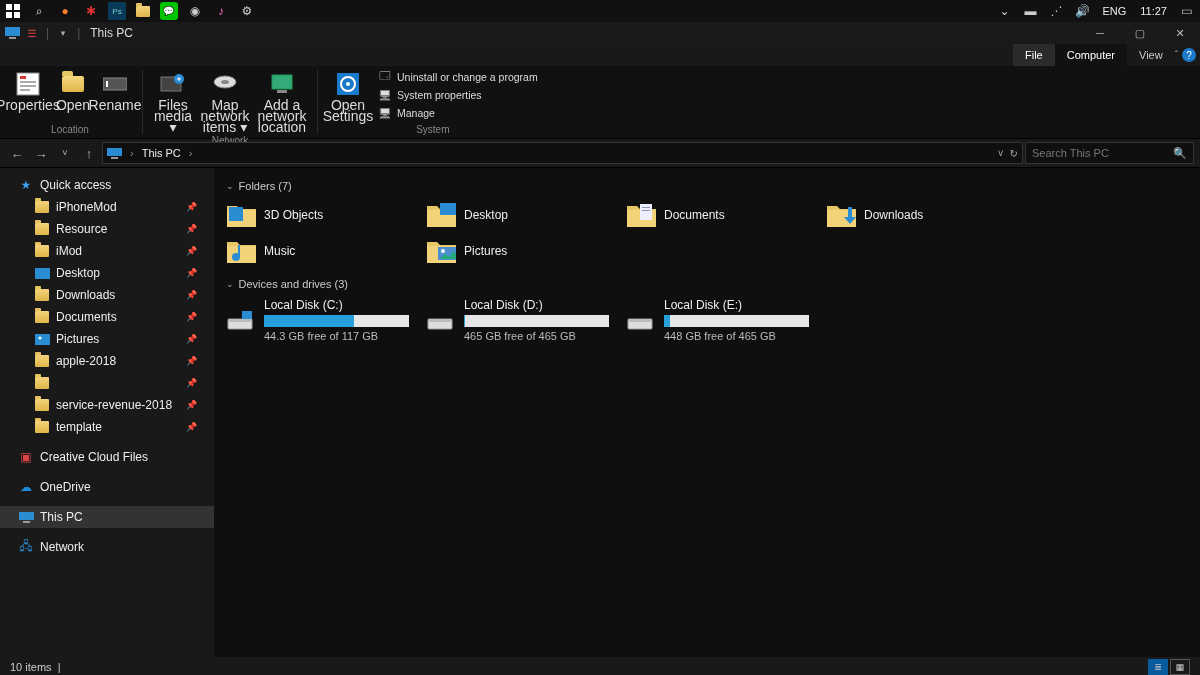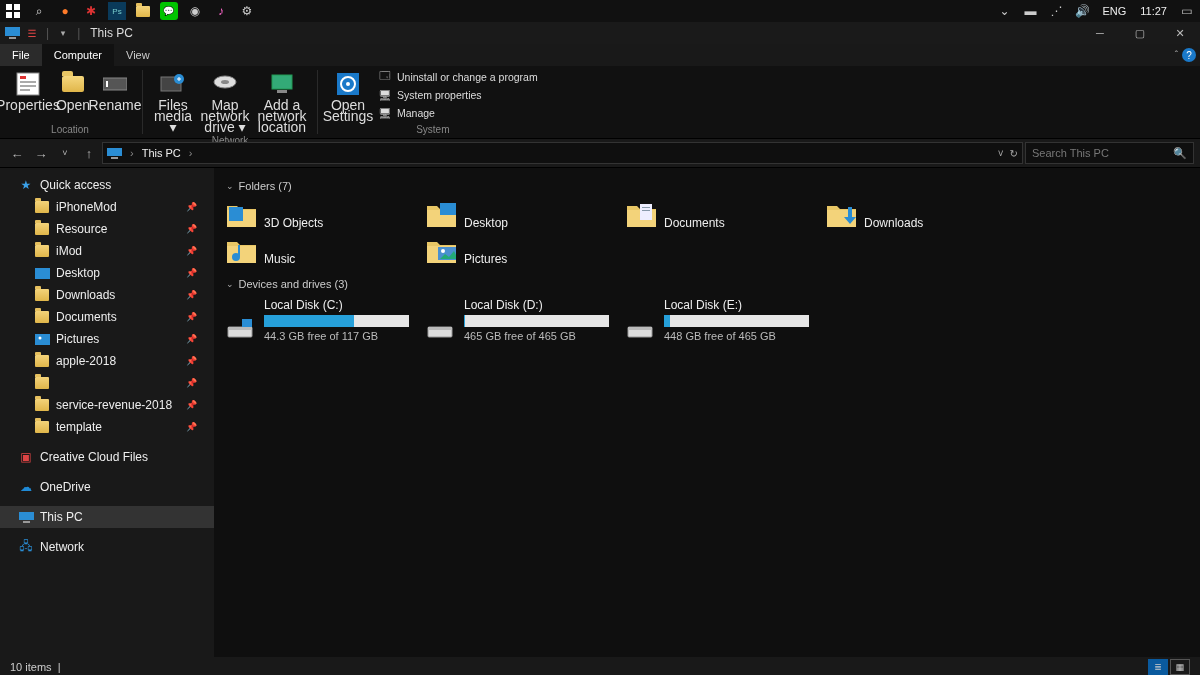--- a/index.html
+++ b/index.html
@@ -10,21 +10,21 @@
 .tb-right-text{font-size:11px;color:#eee;padding:0 3px}
 
 .titlebar{height:22px;background:#1a1a1a;display:flex;align-items:center;justify-content:space-between}
 .titlebar-left{display:flex;align-items:center;gap:4px;padding-left:4px}
 .qat-icon{width:16px;height:16px;display:flex;align-items:center;justify-content:center}
 .title-sep{color:#555;margin:0 2px}
 .title-text{color:#ddd;font-size:12px;margin-left:4px}
 .win-controls{display:flex}
 .win-btn{width:40px;height:22px;display:flex;align-items:center;justify-content:center;color:#bbb;font-size:11px}
 
-.ribbon-tabs{height:22px;background:#191919;display:flex;align-items:stretch;justify-content:space-between}
+.ribbon-tabs{height:22px;background:#191919;display:flex;align-items:stretch;justify-content:flex-end}
 .tabs-left{display:flex}
 .rtab{padding:0 12px;display:flex;align-items:center;font-size:11px;color:#ccc}
 .rtab.file{background:#2b2b2b;color:#fff}
 .rtab.active{background:#111;color:#fff}
 .tabs-right{display:flex;align-items:center;gap:4px;padding-right:4px}
 .rtab-min{color:#aaa;font-size:10px}
 .help-circle{width:14px;height:14px;border-radius:50%;background:#1a79c9;color:#fff;font-size:10px;display:flex;align-items:center;justify-content:center}
 
 .ribbon{height:72px;background:#111;display:flex;border-bottom:1px solid #000}
 .rgroup{display:flex;flex-direction:column;align-items:center;padding:2px 4px 0 4px}
@@ -56,27 +56,27 @@
 .nav-item .pin{margin-left:auto;color:#888;font-size:9px;margin-right:8px}
 .nav-spacer{height:8px}
 .ni-icon{width:16px;height:16px;display:flex;align-items:center;justify-content:center}
 .folder-ico{width:14px;height:12px;background:linear-gradient(#f3d37a,#e0b64a);border-radius:1px;position:relative}
 .folder-ico::before{content:"";position:absolute;top:-3px;left:0;width:6px;height:3px;background:#e6c05e;border-radius:1px 1px 0 0}
 
 .content{flex:1;background:#0f0f0f;padding:8px 12px;overflow:auto}
 .section-head{display:flex;align-items:center;gap:5px;color:#ccc;font-size:11px;margin:4px 0 8px 0}
 .section-head .chev{font-size:9px;color:#aaa}
 .grid{display:flex;flex-wrap:wrap;gap:6px 10px;margin-bottom:12px}
-.folder-tile{width:190px;display:flex;align-items:flex-end;gap:8px}
+.folder-tile{width:190px;display:flex;align-items:center;gap:8px}
 .folder-tile .big-icon{width:30px;height:30px;display:flex;align-items:center;justify-content:center}
 .big-folder{width:28px;height:22px;background:linear-gradient(#f5d77e,#e0b64a);border-radius:2px;position:relative}
 .big-folder::before{content:"";position:absolute;top:-5px;left:0;width:11px;height:5px;background:#e8c665;border-radius:2px 2px 0 0}
 .folder-tile .fname{font-size:12px;color:#eee}
 
-.drive-tile{width:190px;display:flex;align-items:flex-end;gap:8px}
+.drive-tile{width:190px;display:flex;align-items:center;gap:8px}
 .drive-icon{width:30px;height:24px;display:flex;align-items:center;justify-content:center;margin-top:4px}
 .drive-info{flex:1}
 .drive-name{font-size:12px;color:#eee;margin-bottom:3px}
 .drive-bar{width:145px;height:12px;background:#e6e6e6;position:relative;margin-bottom:3px}
 .drive-fill{height:100%;background:#26a0da}
 .drive-free{font-size:11px;color:#bbb}
 
 .status{height:20px;background:#191919;display:flex;align-items:center;padding:0 10px;font-size:11px;color:#ccc;justify-content:space-between}
 .status-right{display:flex;gap:2px}
 .view-toggle{width:18px;height:14px;border:1px solid #555;display:flex;align-items:center;justify-content:center;font-size:9px}
@@ -197,21 +197,21 @@
           </div>
         <div class="rlabel"><span>Files media</span> ▾</div>
       </div>
       <div class="rbtn" style="width:52px">
         <div class="ricon">
             <svg width="26" height="20">
               <ellipse cx="13" cy="8" rx="11" ry="6" fill="#ddd" stroke="#888"></ellipse>
               <ellipse cx="13" cy="8" rx="4" ry="2" fill="#888"></ellipse>
             </svg>
           </div>
-        <div class="rlabel"><span>Map network drive</span> ▾</div>
+        <div class="rlabel"><span>Map network items</span> ▾</div>
       </div>
       <div class="rbtn" style="width:58px">
         <div class="ricon">
             <svg width="26" height="22">
               <rect x="3" y="2" width="20" height="14" fill="#3a7" stroke="#295"></rect>
               <rect x="8" y="17" width="10" height="3" fill="#888"></rect>
             </svg>
           </div>
         <div class="rlabel">Add a network location</div>
       </div>

